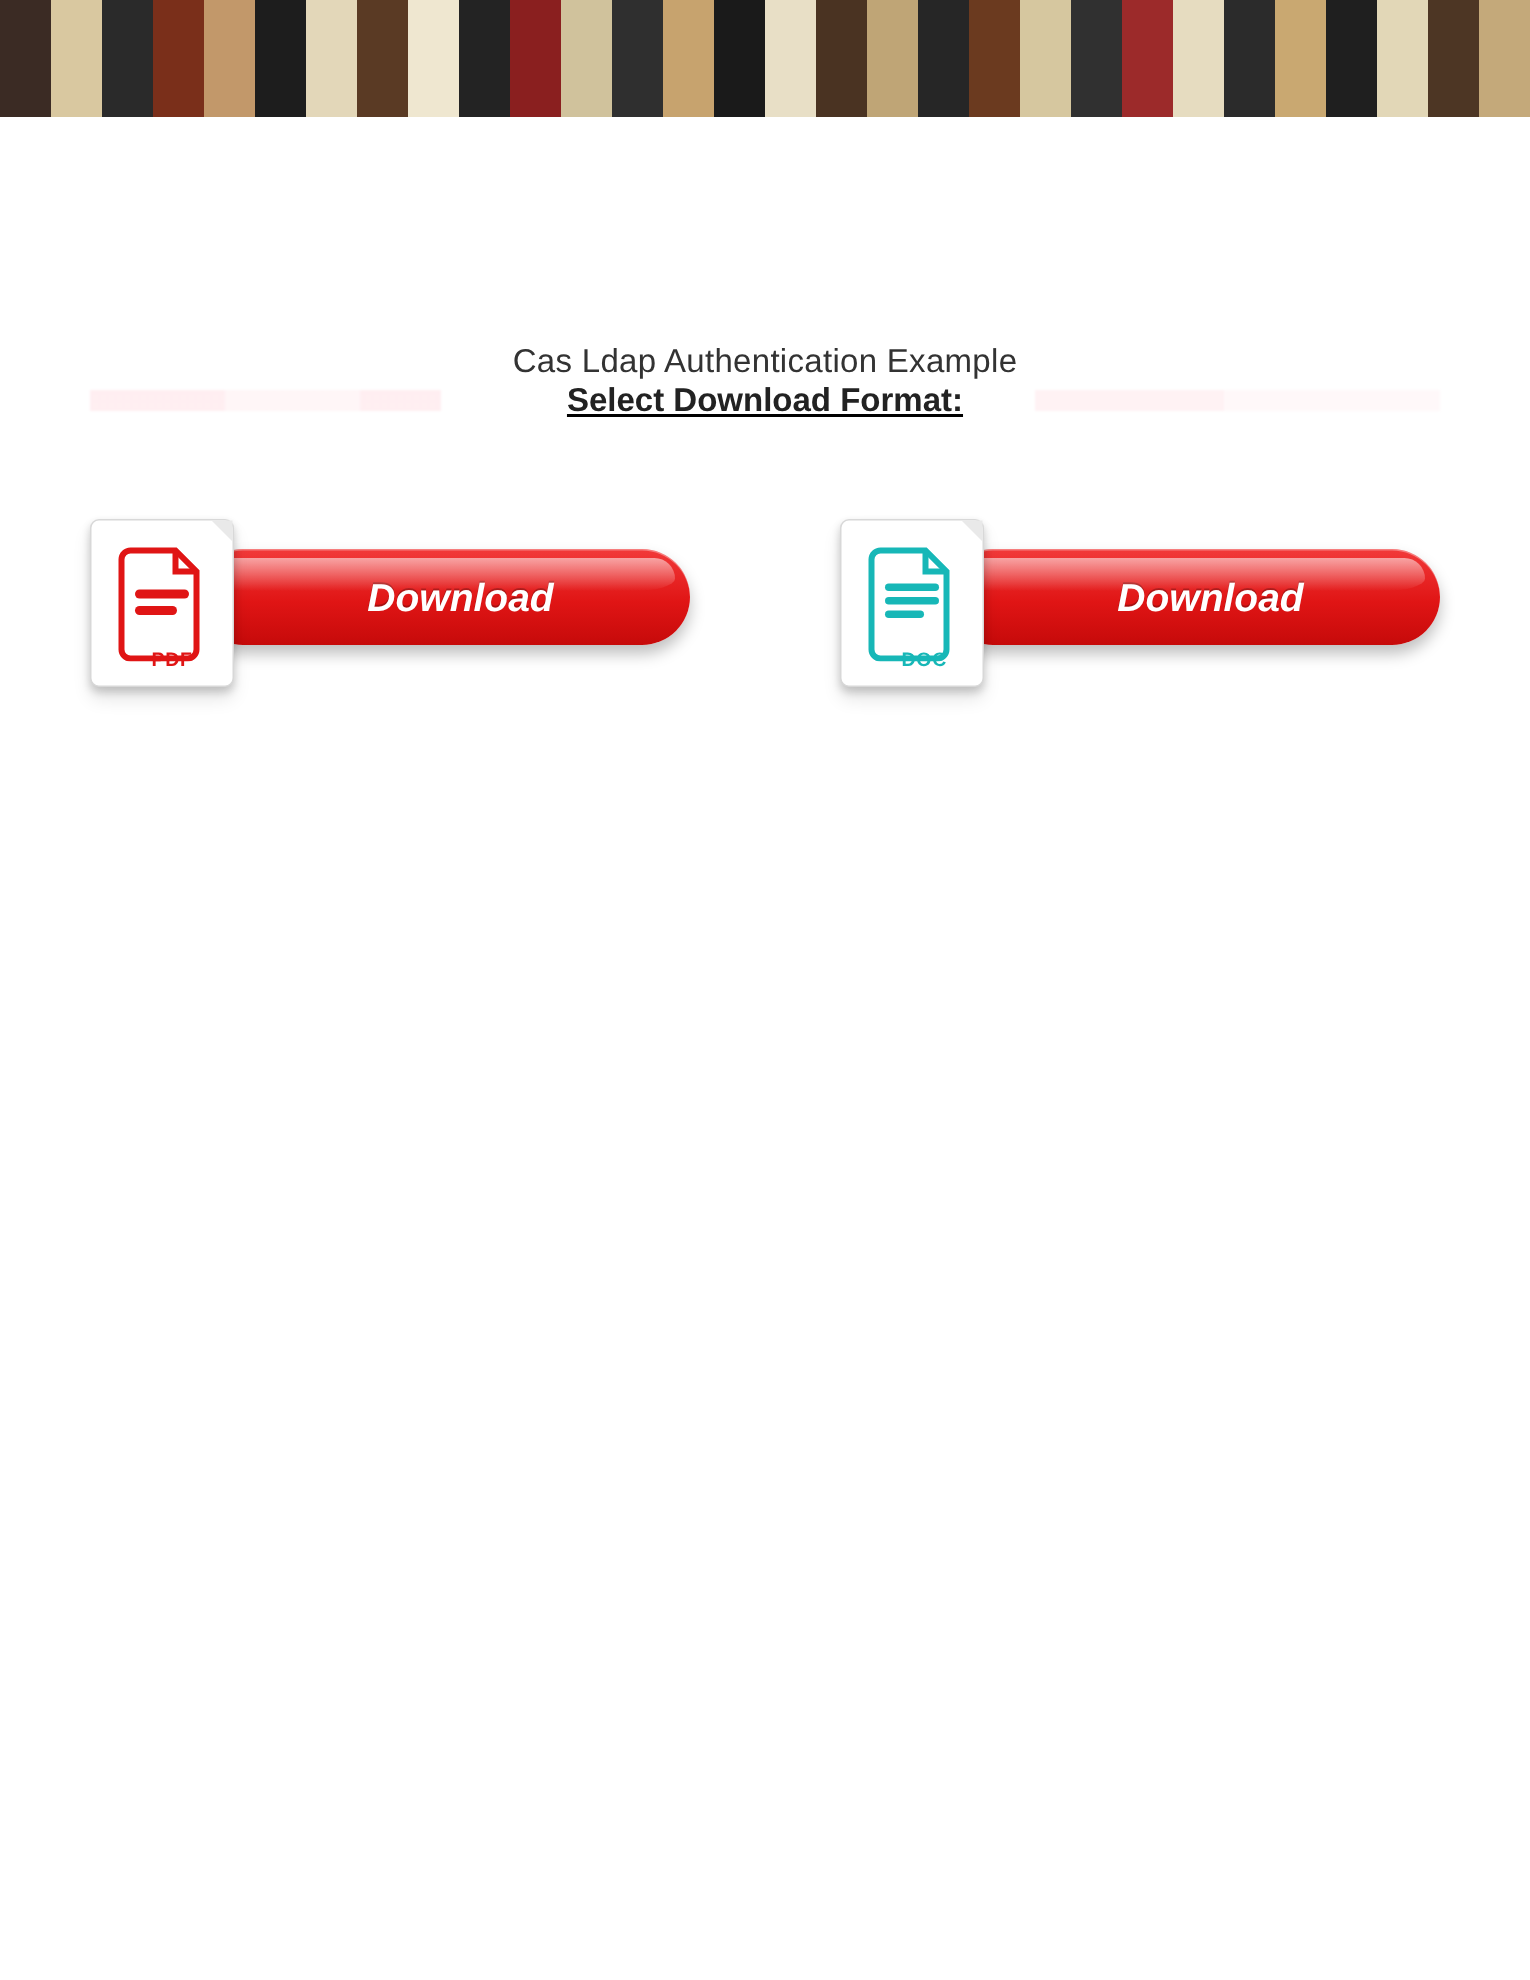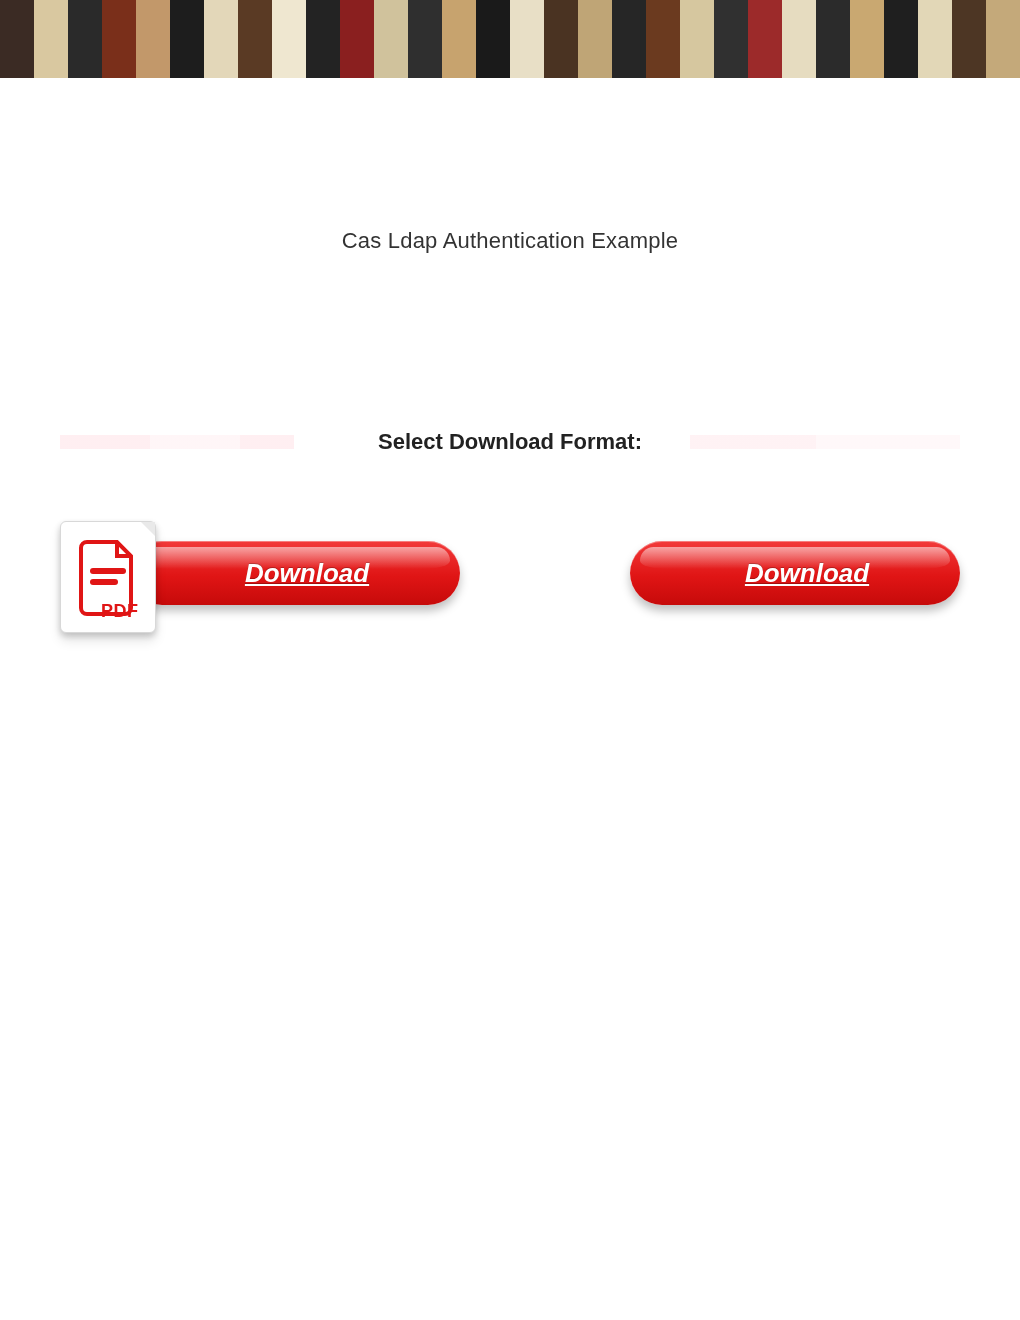--- a/index.html
+++ b/index.html
@@ -25,22 +25,22 @@
 .page-title {
   text-align: center;
   font-size: 22px;
   font-weight: 400;
   color: #333;
   margin-top: 150px;
   letter-spacing: 0.2px;
 }
 .select-row {
   position: relative;
-  margin-top: 175px;
   height: 30px;
+  text-decoration: underline;
 }
 .faint-bar {
   position: absolute;
   left: 60px; right: 60px; top: 6px; height: 14px;
   background: linear-gradient(90deg,
     rgba(255,165,180,.18) 0 10%, rgba(255,165,180,.10) 10% 20%,
     rgba(255,165,180,.18) 20% 26%, rgba(255,255,255,0) 26% 70%,
     rgba(255,165,180,.14) 70% 84%, rgba(255,165,180,.08) 84% 100%);
   filter: blur(.6px);
 }
@@ -96,26 +96,25 @@
   background: linear-gradient(180deg, rgba(255,255,255,.55), rgba(255,255,255,0));
   pointer-events: none;
 }
 .pill-text {
   color: #fff;
   font-size: 26px;
   font-weight: 700;
   font-style: italic;
   text-shadow: 0 -1px 0 rgba(0,0,0,.25);
   padding-left: 24px;
-  text-decoration: underline;
 }
 .pdf-svg, .doc-svg { width: 62px; height: 78px; }
 .pdf-label, .doc-label {
   position: absolute; left: 8px; bottom: 10px;
-  font-size: 18px; font-weight: 800; letter-spacing: .5px; padding-left: 32px;
+  font-size: 13px; font-weight: 800; letter-spacing: .5px; padding-left: 32px;
 }
 .pdf-label { color: #e01515; }
 .doc-label { color: #17b7b7; }
 </style>
 </head>
 <body>
 
 <div class="banner" id="banner">
     <div class="tile" style="background: rgb(59, 43, 36);"></div>
     <div class="tile" style="background: rgb(217, 200, 160);"></div>
@@ -169,19 +168,30 @@
       <span class="pdf-label">PDF</span>
       <span class="fold"></span>
     </div>
     <div class="pill">
       <span class="pill-gloss"></span>
       <span class="pill-text">Download</span>
     </div>
   </div>
 
   <div class="dl-btn">
+    <div class="icon-card">
+      <svg class="doc-svg" viewBox="0 0 62 78">
+        <path d="M10 4 h30 l14 14 v52 a6 6 0 0 1 -6 6 h-38 a6 6 0 0 1 -6 -6 v-60 a6 6 0 0 1 6 -6 z" fill="none" stroke="#17b7b7" stroke-width="4"></path>
+        <path d="M40 4 v14 h14" fill="none" stroke="#17b7b7" stroke-width="4"></path>
+        <rect x="13" y="26" width="36" height="5" rx="2.5" fill="#17b7b7"></rect>
+        <rect x="13" y="35" width="36" height="5" rx="2.5" fill="#17b7b7"></rect>
+        <rect x="13" y="44" width="26" height="5" rx="2.5" fill="#17b7b7"></rect>
+      </svg>
+      <span class="doc-label">DOC</span>
+      <span class="fold"></span>
+    </div>
     <div class="pill">
       <span class="pill-gloss"></span>
       <span class="pill-text">Download</span>
     </div>
   </div>
 
 </div>
 
 </body></html>

